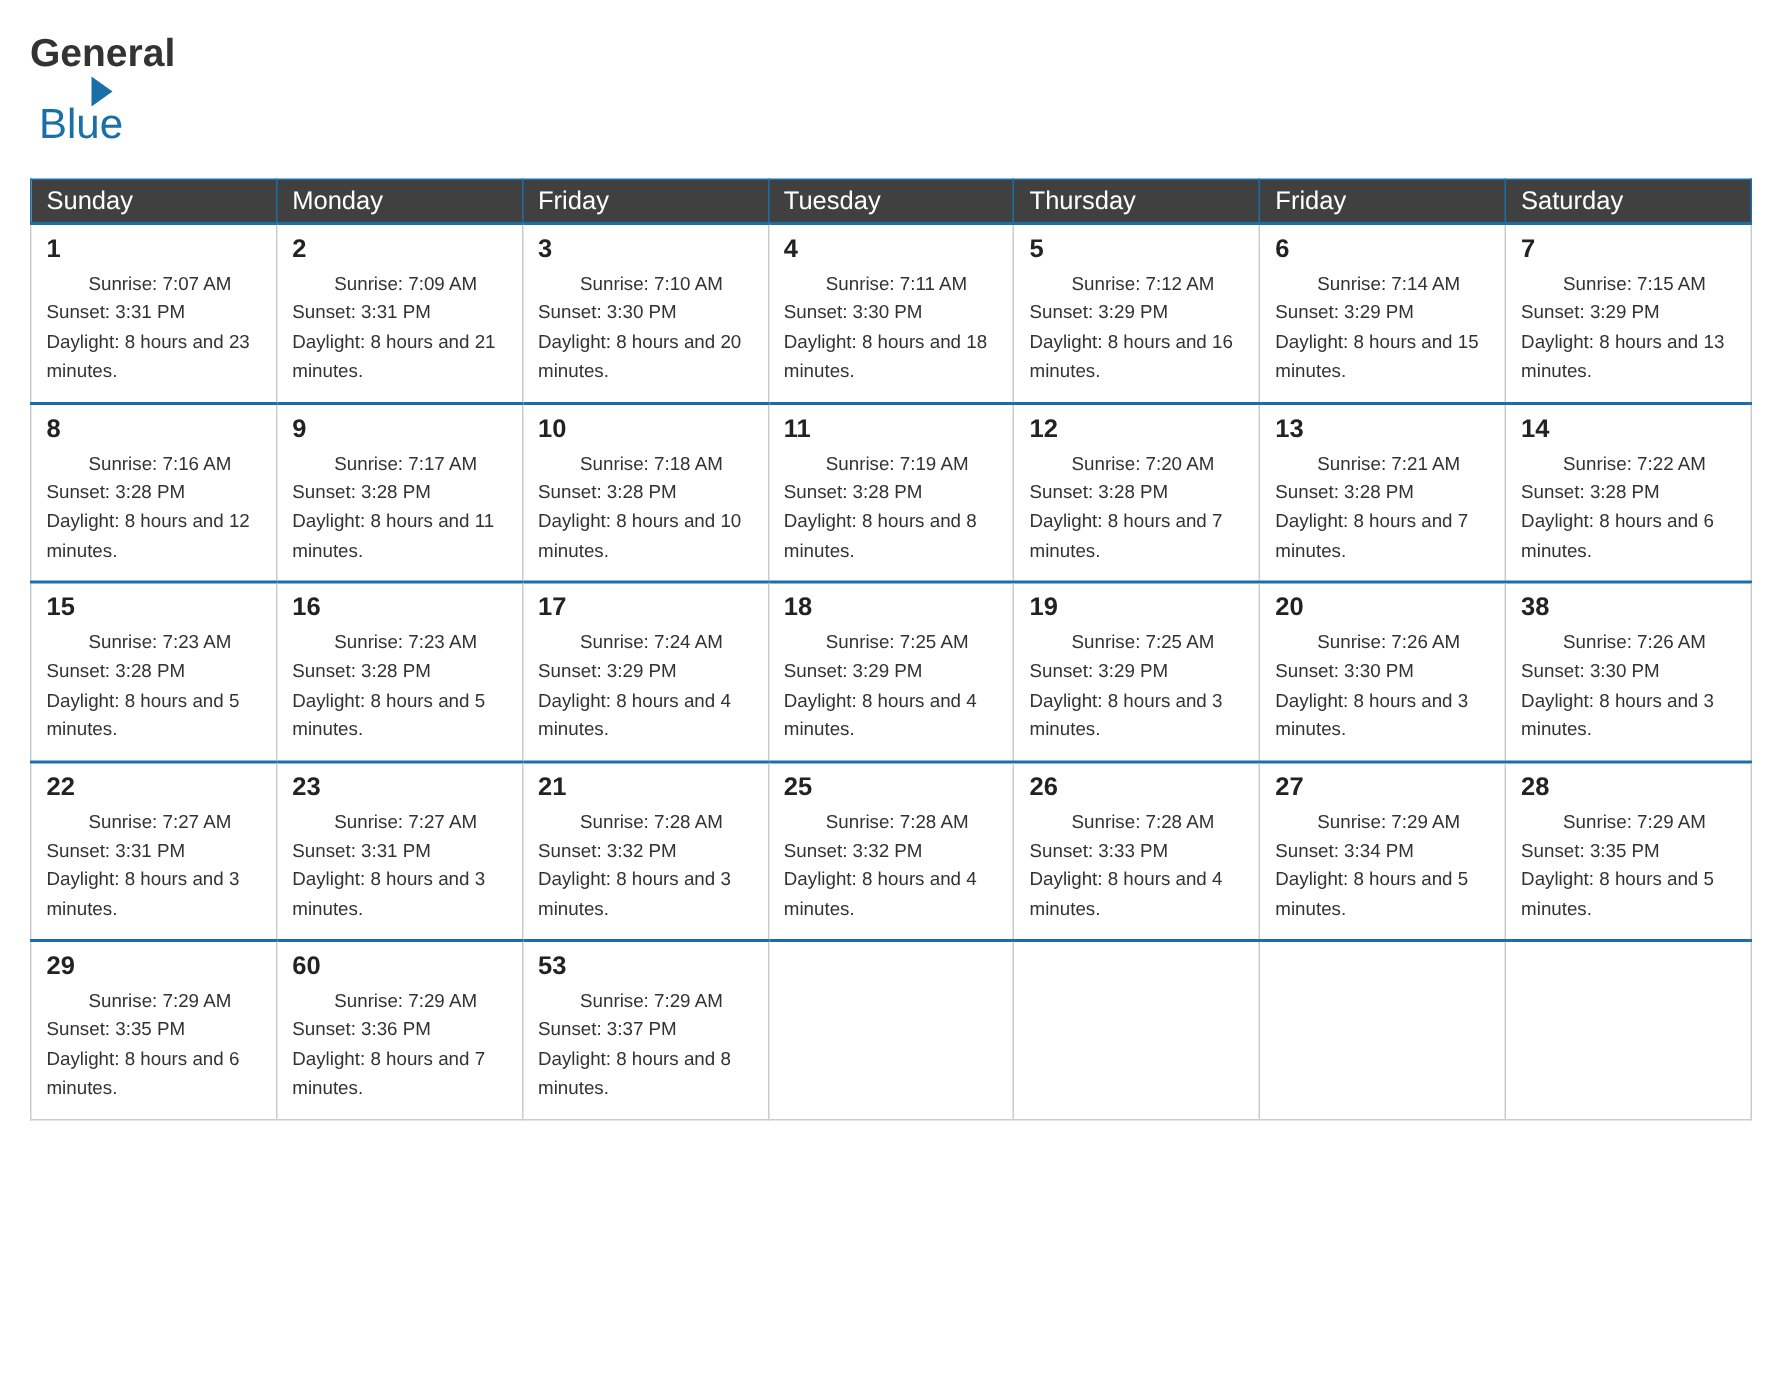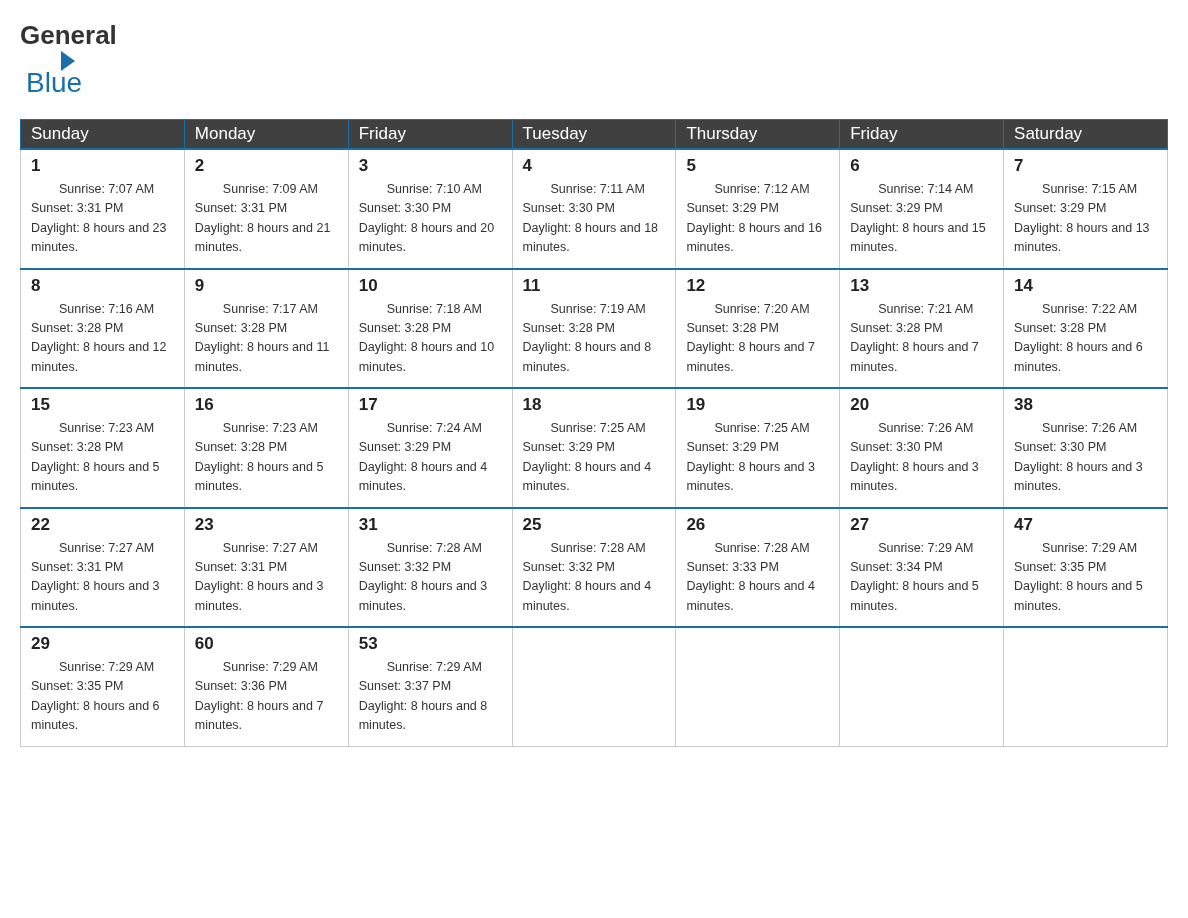--- a/index.html
+++ b/index.html
@@ -221,37 +221,37 @@
       <tr>
         <td>
         <span class="day-number">22</span>
         <span class="day-info">Sunrise: 7:27 AM<br>Sunset: 3:31 PM<br>Daylight: 8 hours and 3 minutes.</span>
       </td>
         <td>
         <span class="day-number">23</span>
         <span class="day-info">Sunrise: 7:27 AM<br>Sunset: 3:31 PM<br>Daylight: 8 hours and 3 minutes.</span>
       </td>
         <td>
-        <span class="day-number">31</span>
+        <span class="day-number">21</span>
         <span class="day-info">Sunrise: 7:28 AM<br>Sunset: 3:32 PM<br>Daylight: 8 hours and 3 minutes.</span>
       </td>
         <td>
         <span class="day-number">25</span>
         <span class="day-info">Sunrise: 7:28 AM<br>Sunset: 3:32 PM<br>Daylight: 8 hours and 4 minutes.</span>
       </td>
         <td>
         <span class="day-number">26</span>
         <span class="day-info">Sunrise: 7:28 AM<br>Sunset: 3:33 PM<br>Daylight: 8 hours and 4 minutes.</span>
       </td>
         <td>
         <span class="day-number">27</span>
         <span class="day-info">Sunrise: 7:29 AM<br>Sunset: 3:34 PM<br>Daylight: 8 hours and 5 minutes.</span>
       </td>
         <td>
-        <span class="day-number">47</span>
+        <span class="day-number">28</span>
         <span class="day-info">Sunrise: 7:29 AM<br>Sunset: 3:35 PM<br>Daylight: 8 hours and 5 minutes.</span>
       </td>
       </tr>
       <tr>
         <td>
         <span class="day-number">29</span>
         <span class="day-info">Sunrise: 7:29 AM<br>Sunset: 3:35 PM<br>Daylight: 8 hours and 6 minutes.</span>
       </td>
         <td>
         <span class="day-number">60</span>

